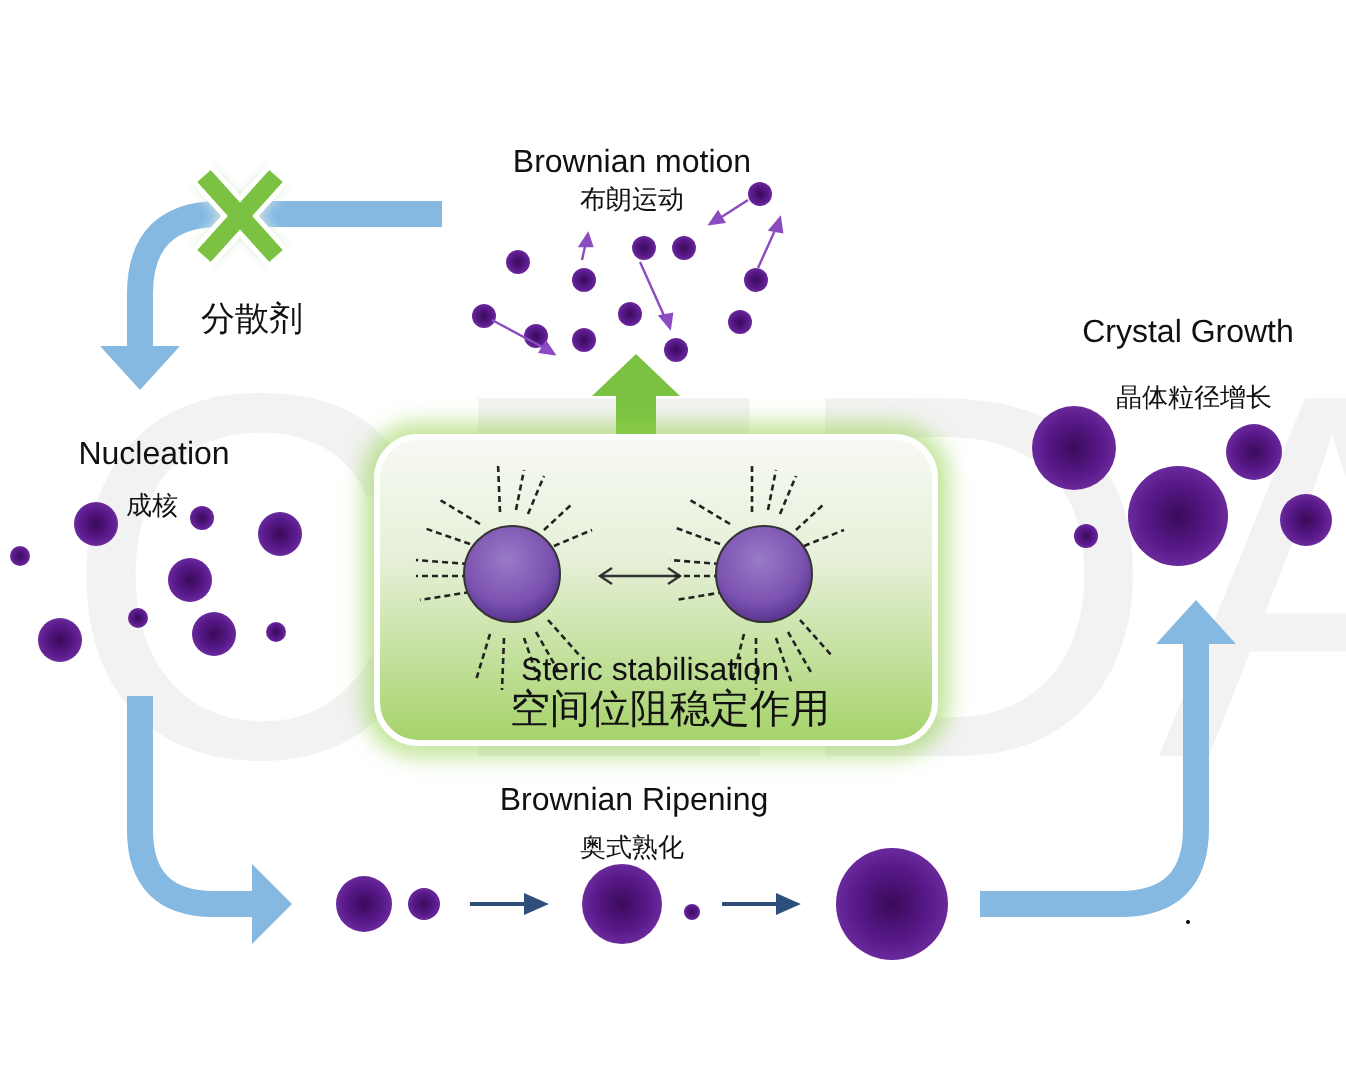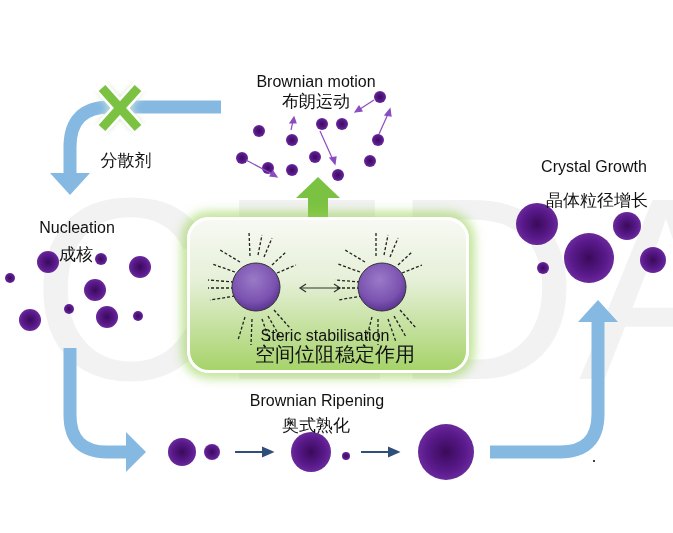--- a/index.html
+++ b/index.html
@@ -1,20 +1,20 @@
 <!DOCTYPE html>
 <html><head>
 <meta charset="utf-8">
 <style>
   html, body { margin: 0; padding: 0; background: #ffffff; }
   body { width: 673px; height: 533px; position: relative; overflow: hidden; font-family: "Liberation Sans", sans-serif; }
   #diagram { position: absolute; left: 0; top: 0; width: 673px; height: 533px; }
   .lbl { position: absolute; color: #111; text-align: center; white-space: nowrap; font-family: "Liberation Sans", sans-serif; }
   .en { font-size: 16px; line-height: 18px; }
-  .zh { font-size: 17px; line-height: 16px; font-family: "DejaVu Sans", sans-serif; }
+  .zh { font-size: 13px; line-height: 16px; font-family: "DejaVu Sans", sans-serif; }
   #steric-box {
     position: absolute; left: 187px; top: 217px; width: 276px; height: 150px;
     border-radius: 22px; border: 3px solid #ffffff;
     background: linear-gradient(to bottom, #f7f9f3 0%, #e6f0d8 40%, #a6d36a 100%);
     box-shadow: 0 0 10px 6px rgba(150, 210, 80, 0.55);
   }
   .watermark { position: absolute; font-size: 260px; color: rgba(0,0,0,0.05); font-family: "Liberation Sans", sans-serif; }
 </style>
 </head>
 <body>

